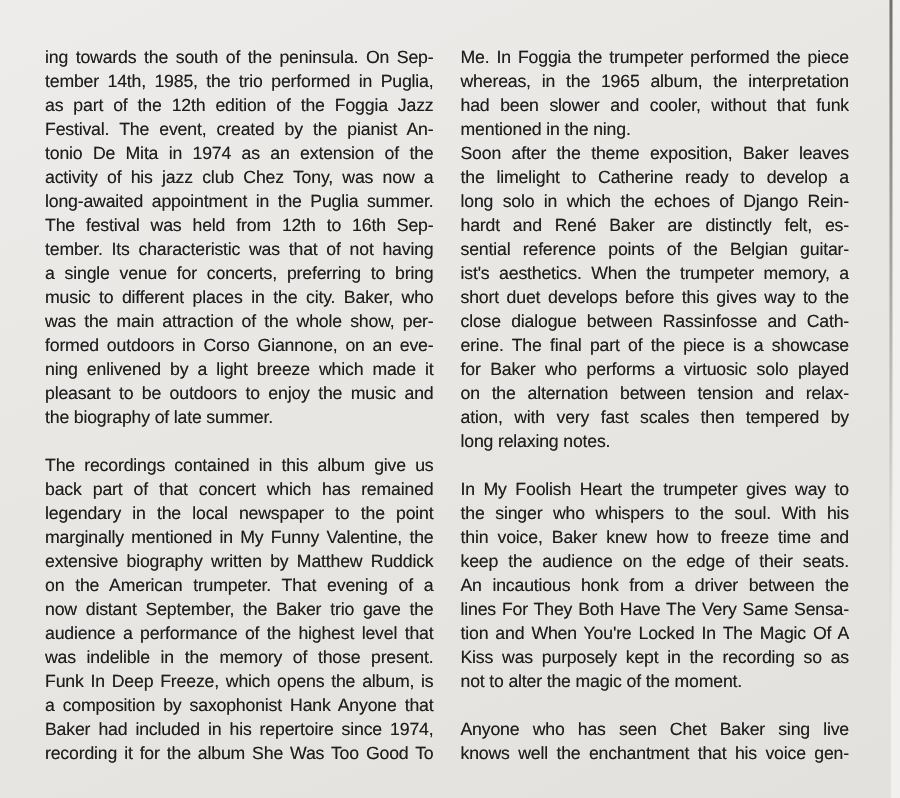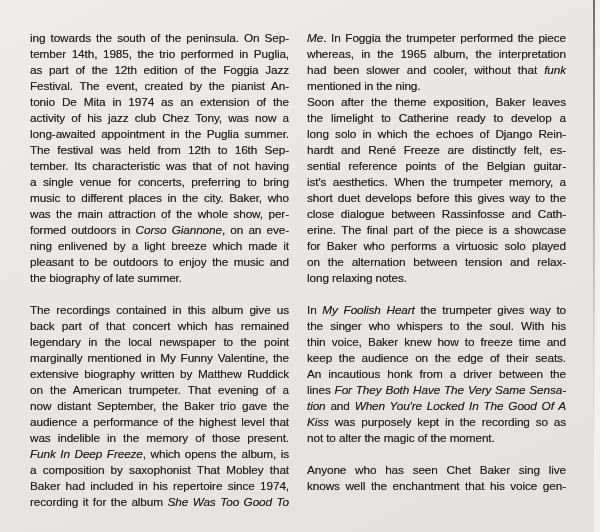--- a/index.html
+++ b/index.html
@@ -26,34 +26,35 @@
       rgba(60,60,60,0.70) 0%,
       rgba(90,90,90,0.40) 40%,
       rgba(120,120,120,0.15) 65%,
       rgba(140,140,140,0.0) 85%);
   }
   .columns {
     position: absolute;
     top: 30px; left: 30px;
     display: flex;
     gap: 18px;
+    align-items: center;
   }
   .col { width: 259px; }
   .para.gap { margin-top: 16px; }
   .line {
     font-size: 11.8px;
     line-height: 16px;
     letter-spacing: -0.12px;
     text-align: justify;
     text-align-last: justify;
     text-shadow: 0 0 0.4px rgba(25,25,25,0.55);
     white-space: nowrap;
   }
   .line.end { text-align-last: left; }
-  .line .it { font-style: italic; }
+  .line .it { }
 </style>
 </head>
 <body>
 
 <div class="page">
   <div class="next-page-sliver"></div>
   <div class="page-edge"></div>
   <div class="columns">
     <div class="col">
       <div class="para">
@@ -78,54 +79,55 @@
           <div class="line"><span>The recordings contained in this album give us</span></div>
           <div class="line"><span>back part of that concert which has remained</span></div>
           <div class="line"><span>legendary in the local newspaper to the point</span></div>
           <div class="line"><span>marginally mentioned in My Funny Valentine, the</span></div>
           <div class="line"><span>extensive biography written by Matthew Ruddick</span></div>
           <div class="line"><span>on the American trumpeter. That evening of a</span></div>
           <div class="line"><span>now distant September, the Baker trio gave the</span></div>
           <div class="line"><span>audience a performance of the highest level that</span></div>
           <div class="line"><span>was indelible in the memory of those present.</span></div>
           <div class="line"><span class="it">Funk In Deep Freeze</span><span>, which opens the album, is</span></div>
-          <div class="line"><span>a composition by saxophonist That Mobley that</span></div>
+          <div class="line"><span>a composition by saxophonist Hank Anyone that</span></div>
           <div class="line"><span>Baker had included in his repertoire since 1974,</span></div>
           <div class="line"><span>recording it for the album </span><span class="it">She Was Too Good To</span></div>
         </div>
     </div>
     <div class="col">
       <div class="para">
           <div class="line"><span class="it">Me</span><span>. In Foggia the trumpeter performed the piece</span></div>
           <div class="line"><span>whereas, in the 1965 album, the interpretation</span></div>
           <div class="line"><span>had been slower and cooler, without that </span><span class="it">funk</span></div>
           <div class="line end"><span>mentioned in the ning.</span></div>
         </div>
       <div class="para">
           <div class="line"><span>Soon after the theme exposition, Baker leaves</span></div>
           <div class="line"><span>the limelight to Catherine ready to develop a</span></div>
           <div class="line"><span>long solo in which the echoes of Django Rein-</span></div>
-          <div class="line"><span>hardt and René Freeze are distinctly felt, es-</span></div>
+          <div class="line"><span>hardt and René Baker are distinctly felt, es-</span></div>
           <div class="line"><span>sential reference points of the Belgian guitar-</span></div>
           <div class="line"><span>ist's aesthetics. When the trumpeter memory, a</span></div>
           <div class="line"><span>short duet develops before this gives way to the</span></div>
           <div class="line"><span>close dialogue between Rassinfosse and Cath-</span></div>
           <div class="line"><span>erine. The final part of the piece is a showcase</span></div>
           <div class="line"><span>for Baker who performs a virtuosic solo played</span></div>
           <div class="line"><span>on the alternation between tension and relax-</span></div>
+          <div class="line"><span>ation, with very fast scales then tempered by</span></div>
           <div class="line end"><span>long relaxing notes.</span></div>
         </div>
       <div class="para gap">
           <div class="line"><span>In </span><span class="it">My Foolish Heart</span><span> the trumpeter gives way to</span></div>
           <div class="line"><span>the singer who whispers to the soul. With his</span></div>
           <div class="line"><span>thin voice, Baker knew how to freeze time and</span></div>
           <div class="line"><span>keep the audience on the edge of their seats.</span></div>
           <div class="line"><span>An incautious honk from a driver between the</span></div>
           <div class="line"><span>lines </span><span class="it">For They Both Have The Very Same Sensa-</span></div>
-          <div class="line"><span class="it">tion</span><span> and </span><span class="it">When You're Locked In The Good Of A</span></div>
+          <div class="line"><span class="it">tion</span><span> and </span><span class="it">When You're Locked In The Magic Of A</span></div>
           <div class="line"><span class="it">Kiss</span><span> was purposely kept in the recording so as</span></div>
           <div class="line end"><span>not to alter the magic of the moment.</span></div>
         </div>
       <div class="para gap">
           <div class="line"><span>Anyone who has seen Chet Baker sing live</span></div>
           <div class="line"><span>knows well the enchantment that his voice gen-</span></div>
         </div>
     </div>
   </div>
 </div>

